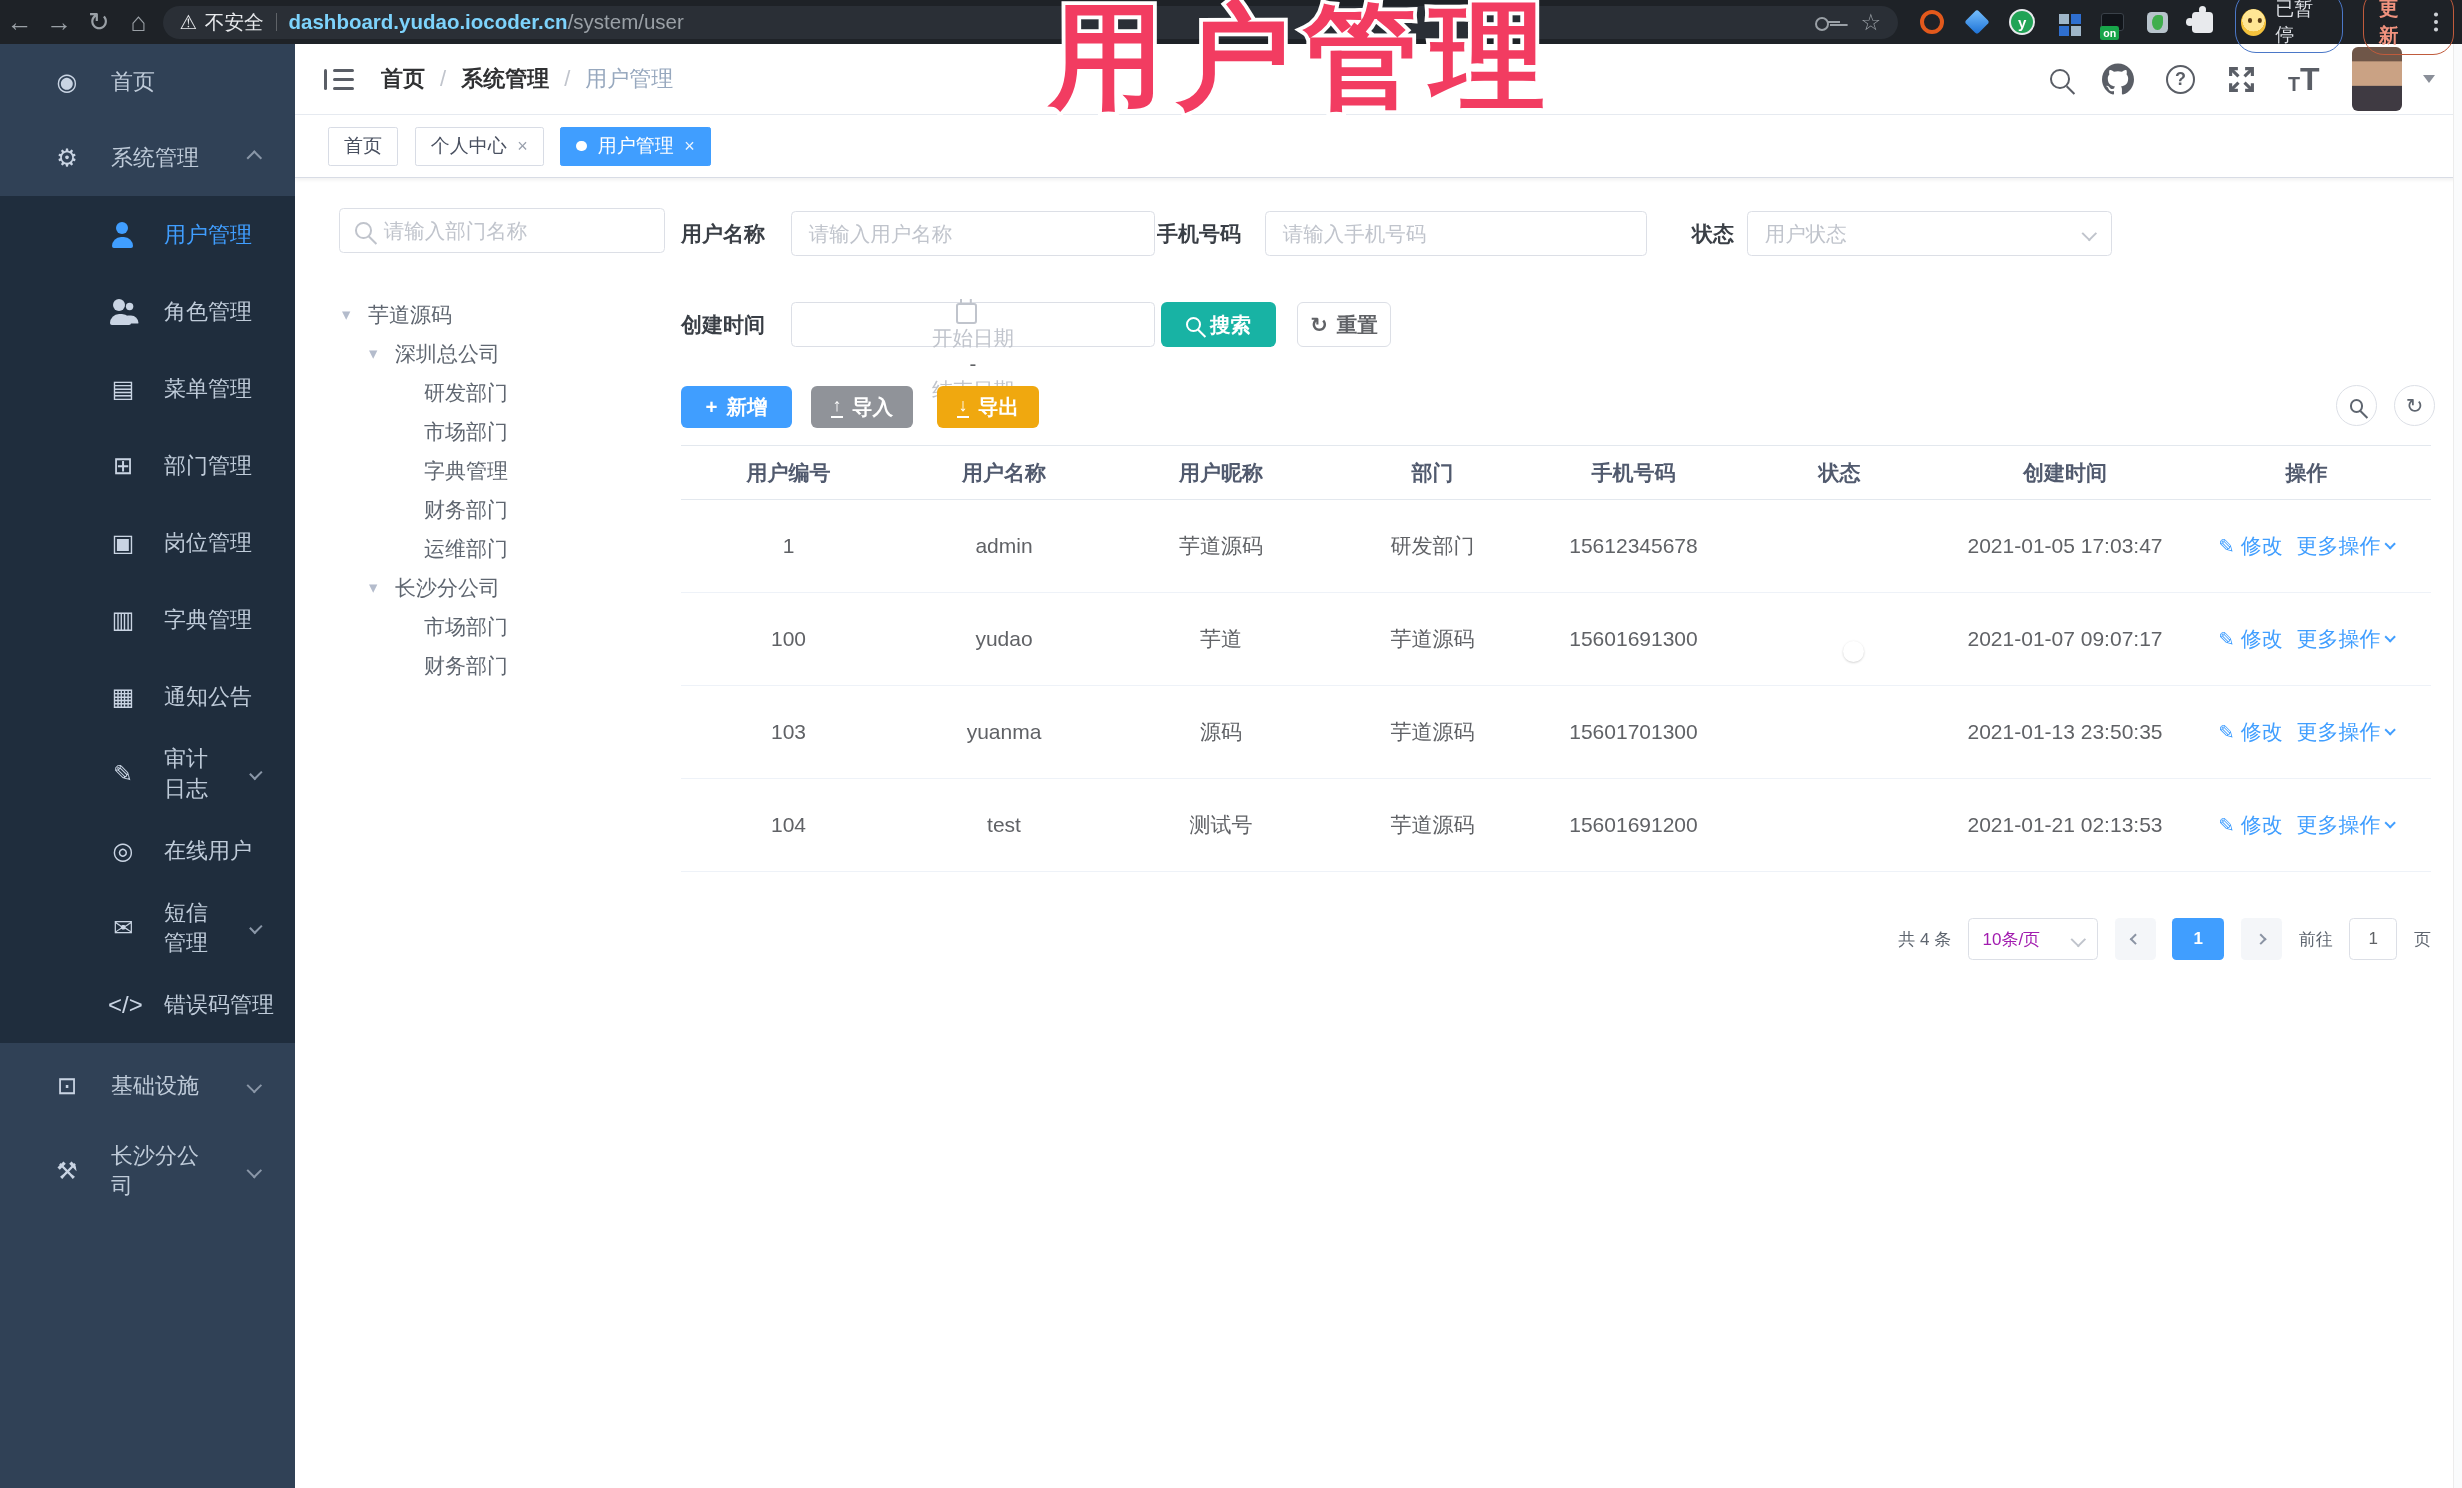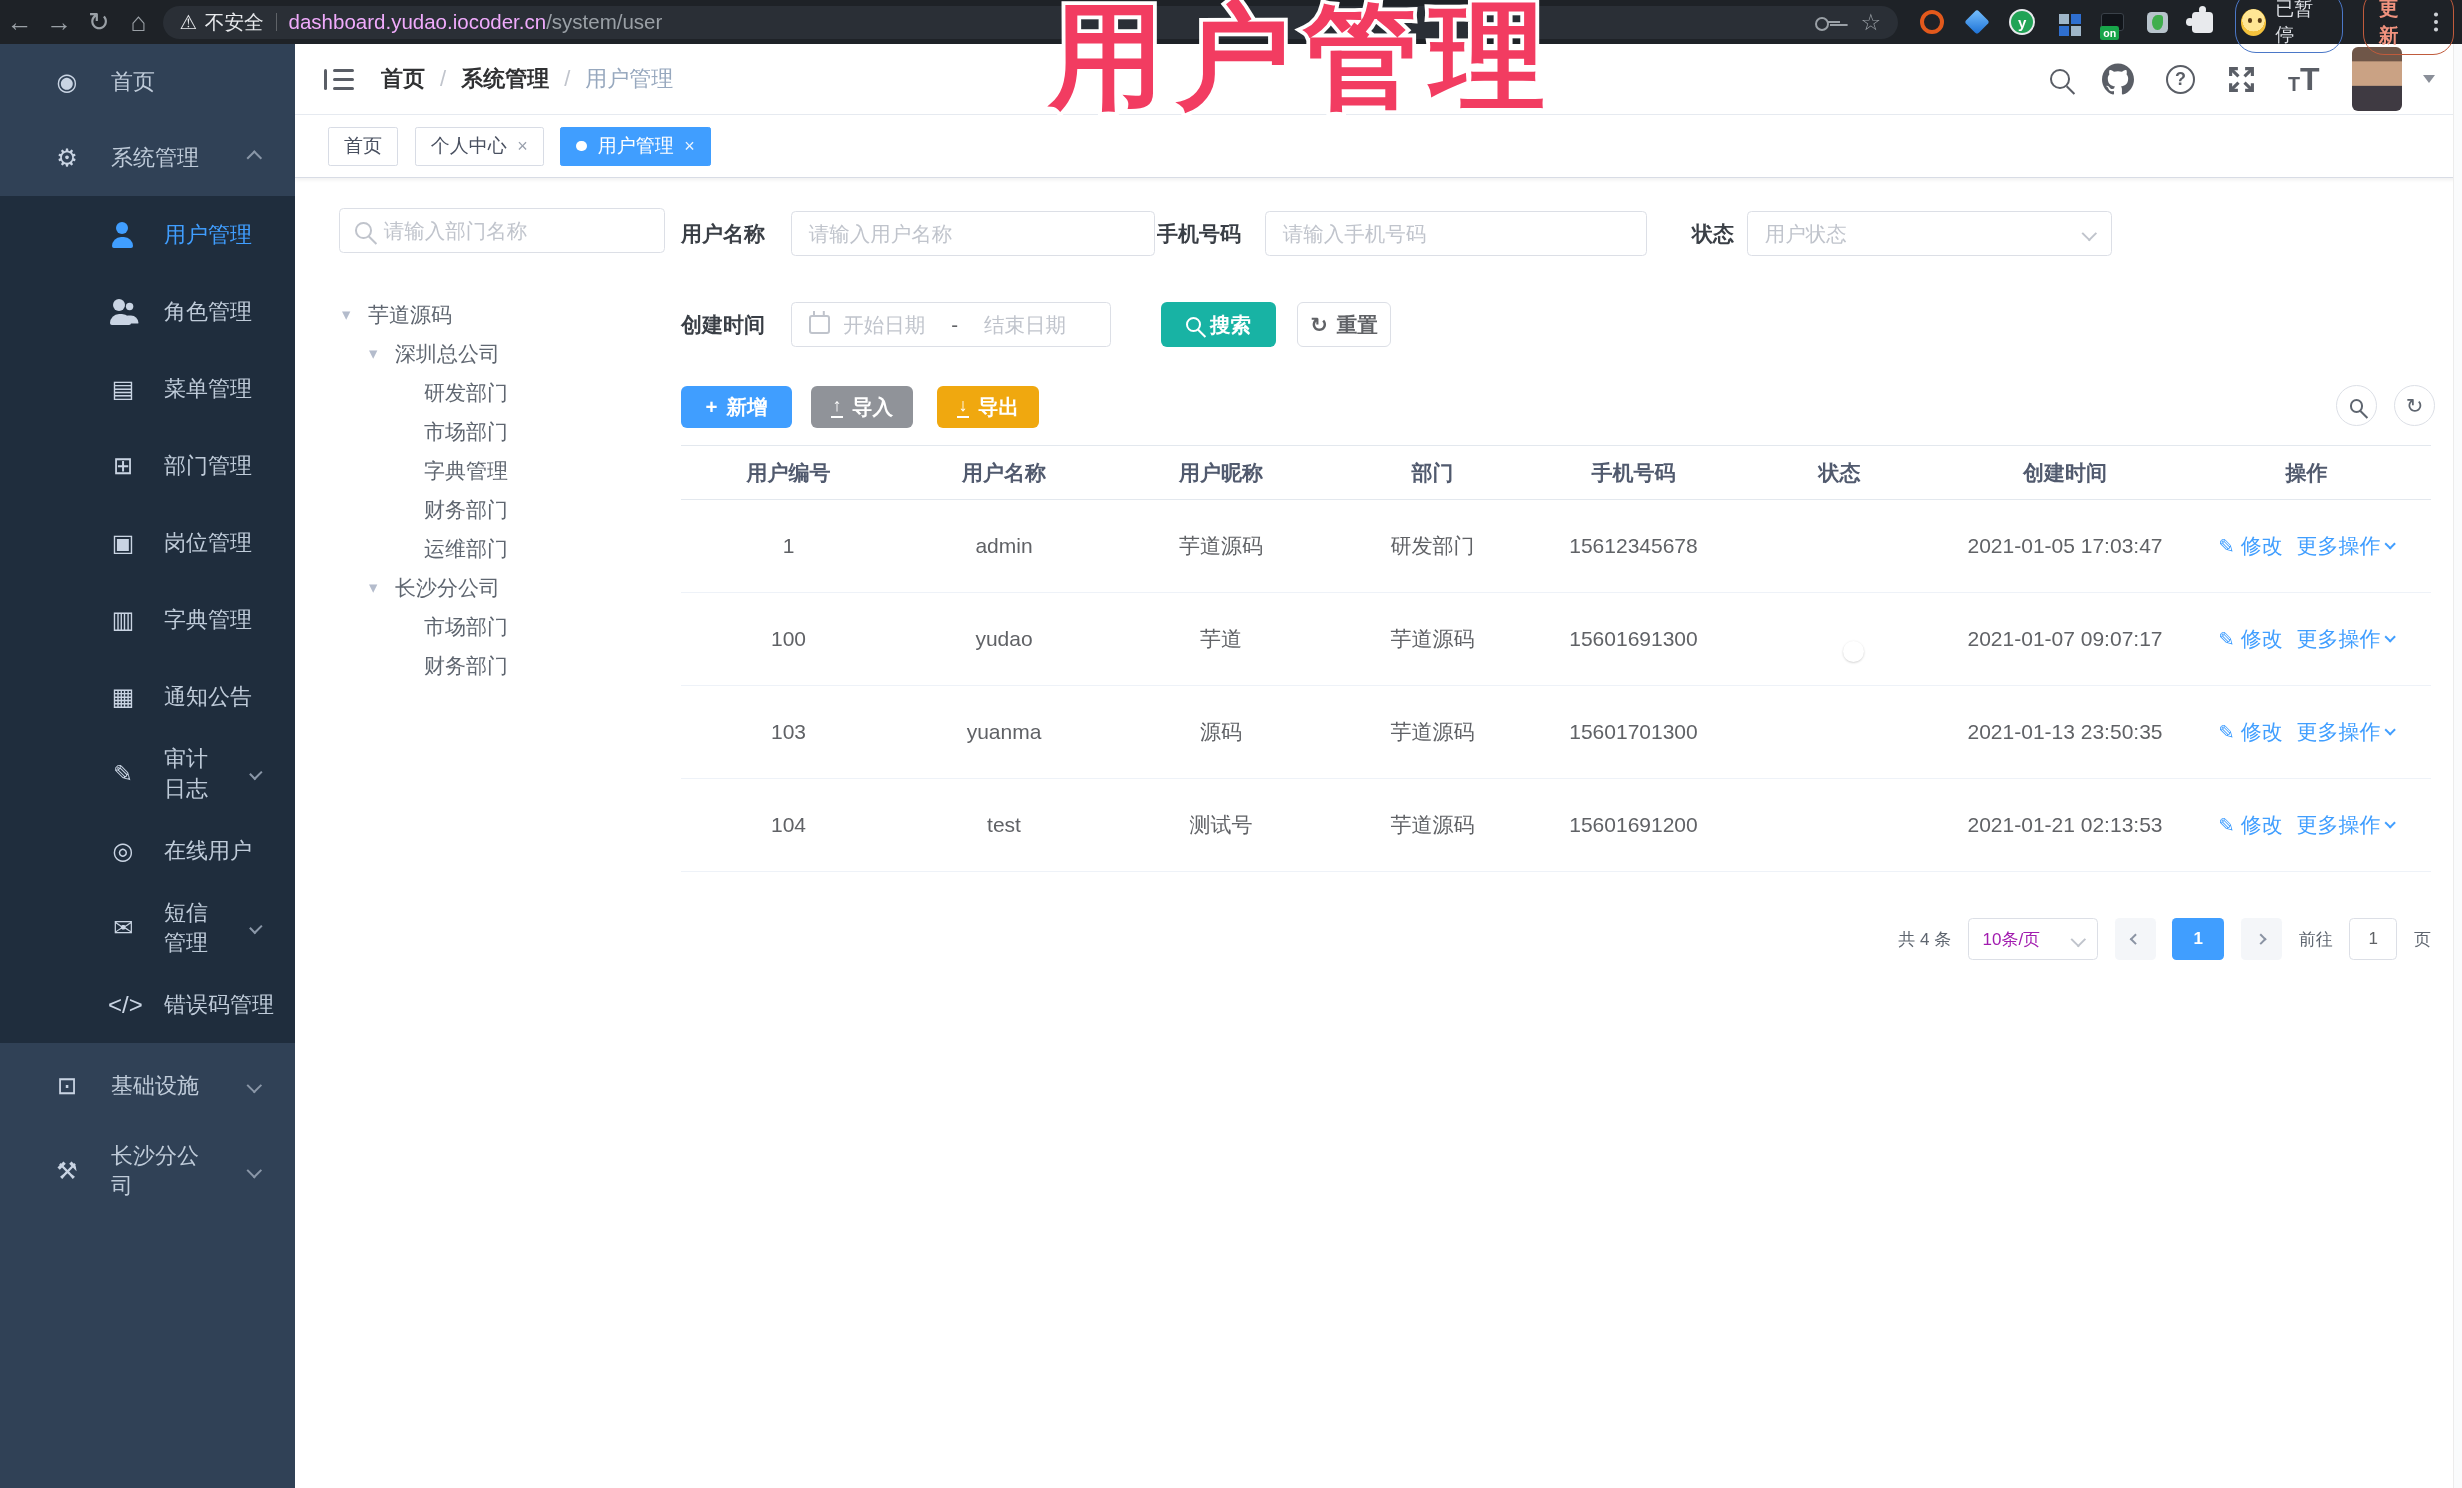--- a/index.html
+++ b/index.html
@@ -9,21 +9,21 @@
 
   
   .browser-bar { position:absolute; left:0; top:0; width:100%; height:44px;
     background:#1e2227; display:flex; align-items:center; z-index:5; }
   .bnav { color:#9aa0a6; font-size:26px; width:42px; text-align:center; line-height:44px; }
   .omnibox { height:33px; flex:0 0 1735px; margin-left:4.5px; background:#2a2f36;
     border-radius:16.7px; display:flex; align-items:center; padding:0 16.7px; color:#e8eaed; }
   .omni-warn { font-size:19.7px; margin-right:7.6px; color:#e8eaed; }
   .omni-sec { font-size:19.7px; color:#e8eaed; margin-right:12px; }
   .omni-div { width:0.8px; height:18px; background:#5f6368; margin-right:12px; }
-  .omni-host { font-size:20.5px; color:#f0abfc; }
+  .omni-host { font-size:20.5px; color:#7dd3fc;font-weight:bold; }
   .omni-path { font-size:20.5px; color:#9aa0a6; }
   .omni-right { margin-left:auto; display:flex; align-items:center; gap:19.7px; }
   .icon-key { position:relative; width:26px; height:10.6px; }
   .icon-key::before { content:''; position:absolute; left:0; top:0; width:10.6px; height:10.6px;
     border:2.3px solid #9aa0a6; border-radius:50%; }
   .icon-key::after { content:''; position:absolute; left:12px; top:3.8px; width:13px; height:2.3px;
     background:#9aa0a6; box-shadow:7.6px 3px 0 0px #9aa0a6, 3px 3px 0 0 #9aa0a6; }
   .icon-star { color:#9aa0a6; font-size:23px; }
   .ext-row { display:flex; align-items:center; gap:18px; margin-left:21px; }
   .ext { width:27px; height:27px; position:relative; display:flex; align-items:center; justify-content:center; }
@@ -423,21 +423,21 @@
       <div class="f-abs f-input" style="left:584px;top:0;width:382px;align-items:center;">
         <span>请输入手机号码</span>
       </div>
       <span class="f-abs f-label" style="left:1011px;top:0;">状态</span>
       <div class="f-abs f-input" style="left:1066px;top:0;width:365px;">
         <span>用户状态</span>
         <span class="f-caret chev down" style="border-color:#c0c4cc;"></span>
       </div>
 
       <span class="f-abs f-label" style="left:0;top:91px;">创建时间</span>
-      <div class="f-abs f-input" style="left:110px;top:91px;width:320px;">
+      <div class="f-abs f-input" style="left:110px;top:91px;width:364px;flex-direction:column;">
         <span class="cal"></span>
         <span>开始日期</span>
         <span class="date-sep">-</span>
         <span>结束日期</span>
       </div>
       <div class="f-abs btn btn-search" style="left:480px;top:91px;">
         <span class="mag"></span>
         <span>搜索</span>
       </div>
       <div class="f-abs btn btn-reset" style="left:616px;top:91px;">

